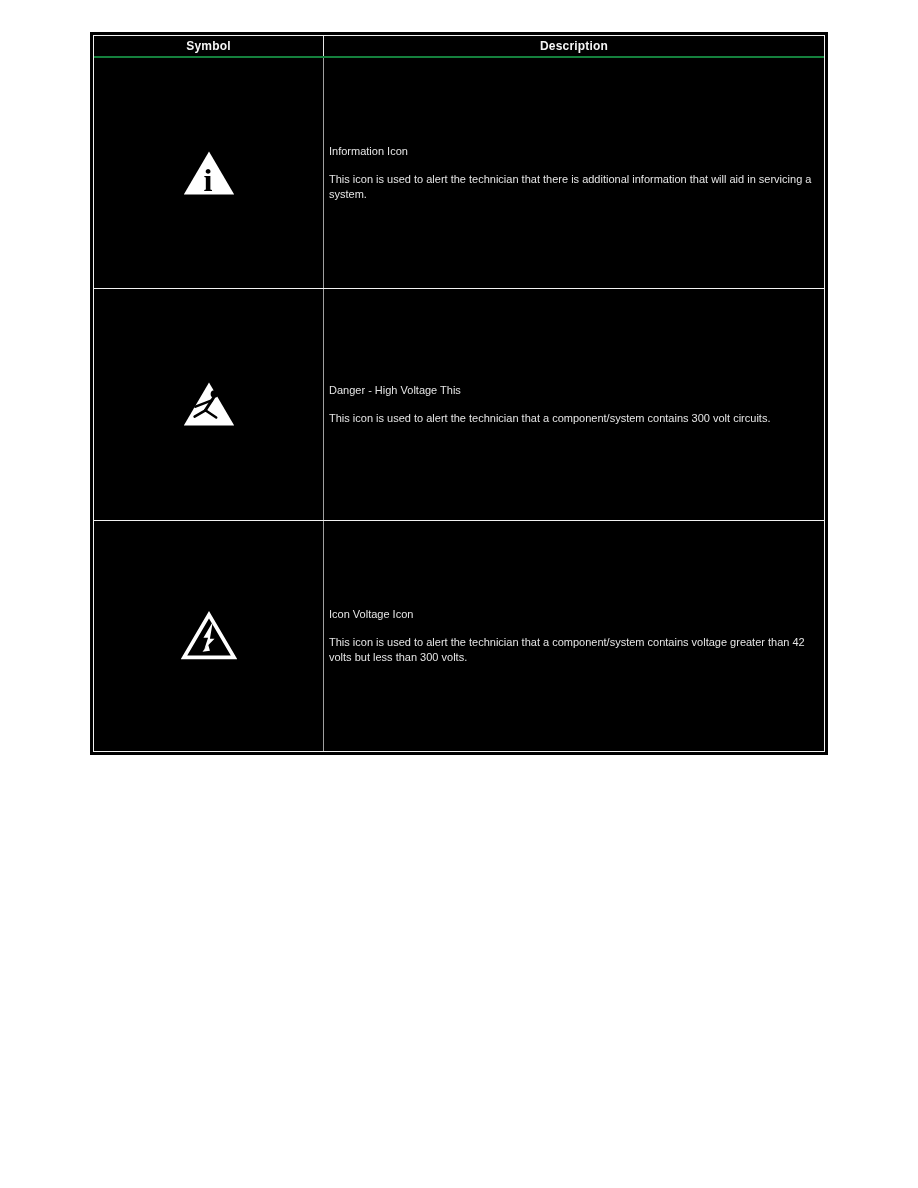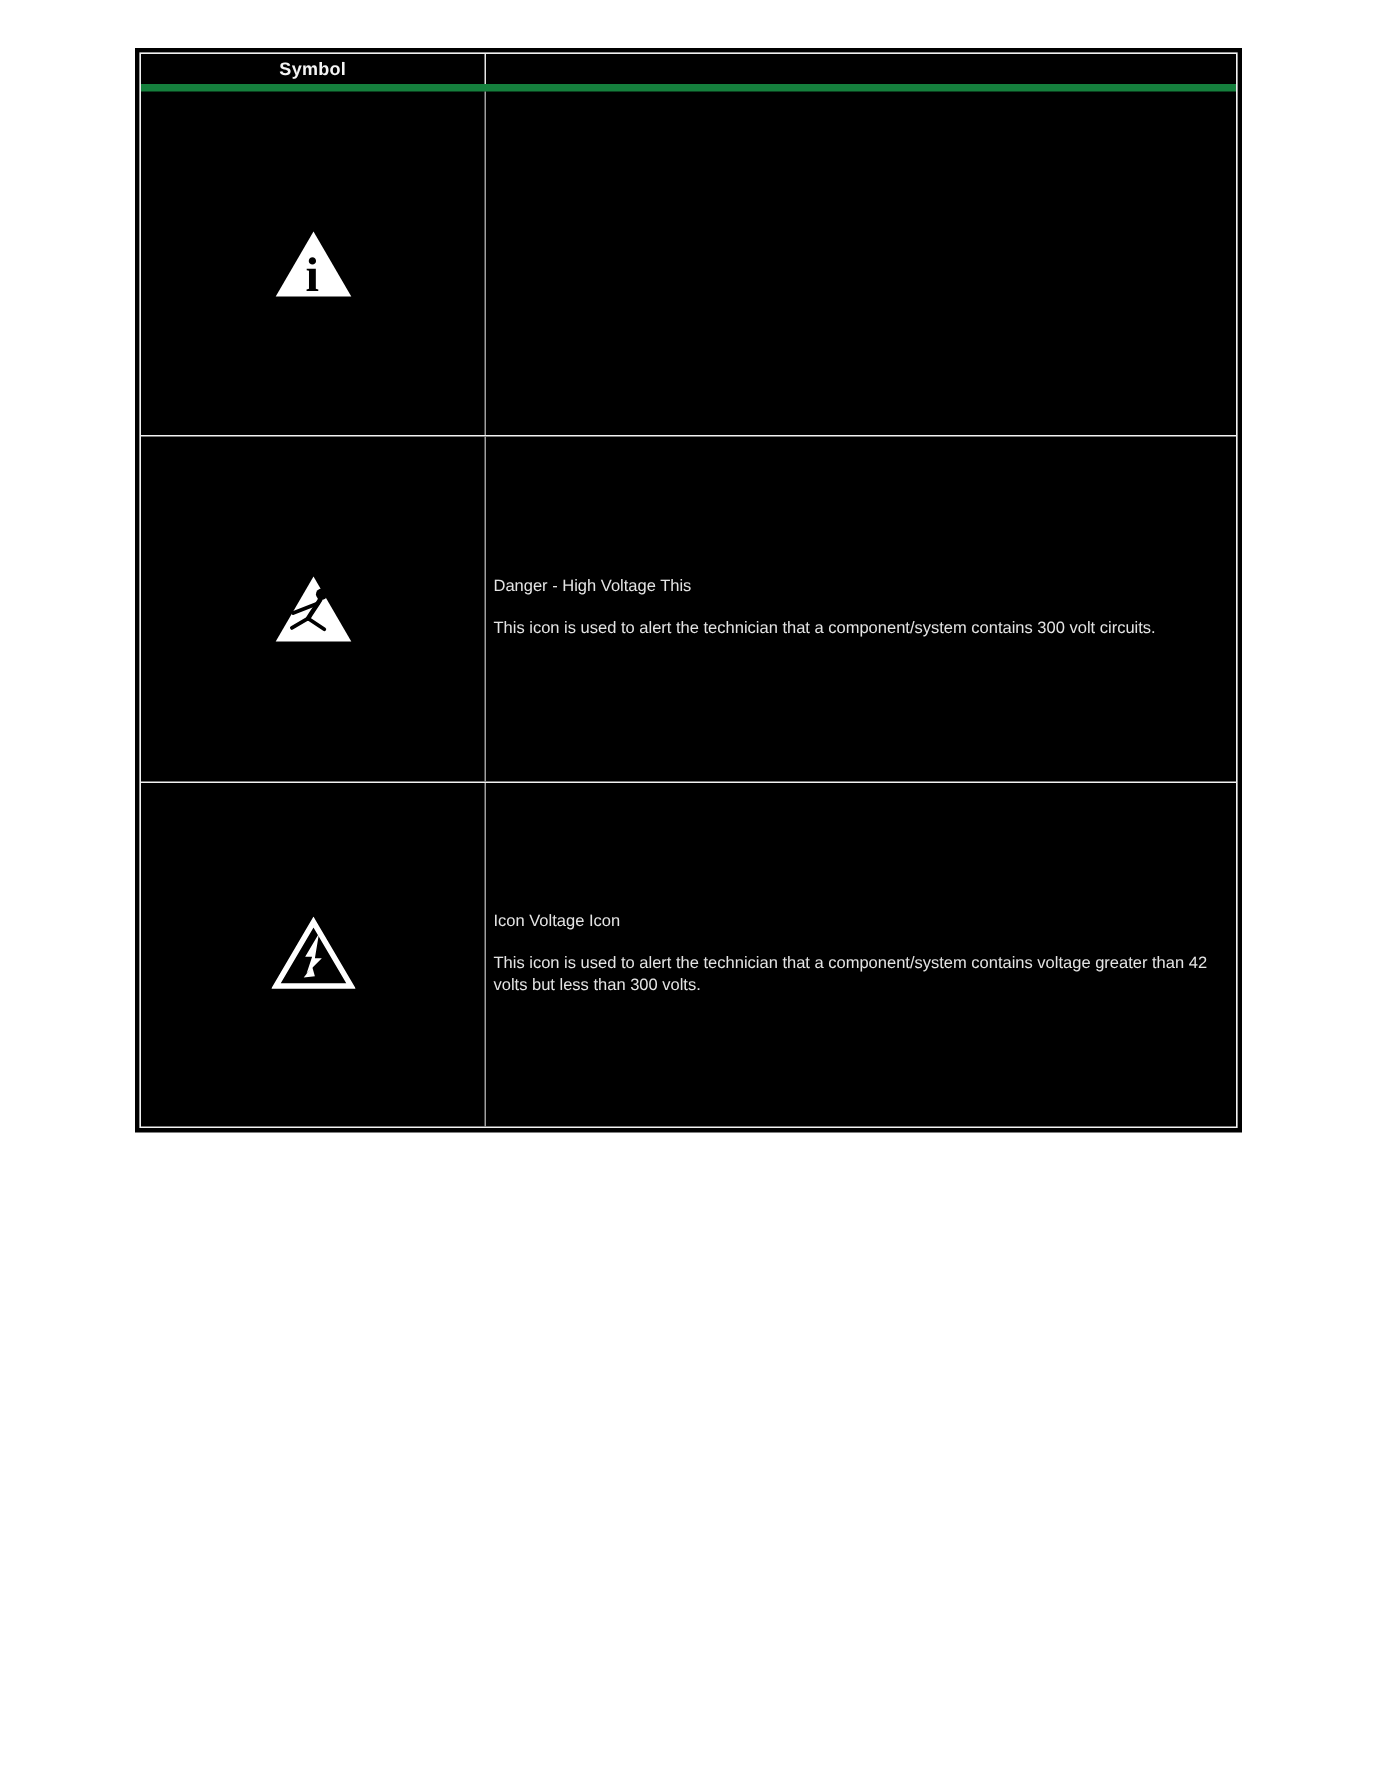--- a/index.html
+++ b/index.html
@@ -23,21 +23,21 @@
     width: 100%; height: 100%;
     border: 1px solid #f2f2f2;
     background: #000000;
     display: flex;
     flex-direction: column;
   }
   .header-row {
     display: flex;
     height: 20px;
     flex: 0 0 20px;
-    border-bottom: 5px solid #15803d;
+    border-bottom: 2px solid #15803d;
   }
   .header-cell {
     display: flex;
     align-items: center;
     justify-content: center;
     color: #f5f5f5;
     font-size: 12px;
     font-weight: bold;
     letter-spacing: 0.2px;
   }
@@ -73,30 +73,35 @@
   .warn-svg { display: block; }
 </style>
 </head>
 <body>
 
 <div class="doc-table">
   <div class="table-inner">
 
     <div class="header-row">
       <div class="header-cell symbol-col">Symbol</div>
+      <div class="header-cell desc-col">Description</div>
     </div>
 
     <div class="body-row">
       <div class="symbol-cell">
         <span>
           <svg class="warn-svg" width="54" height="48" viewBox="0 0 60 52">
             <polygon points="30,2 58,50 2,50" fill="#ffffff"></polygon>
             <text x="29" y="46" text-anchor="middle" fill="#000000" font-family="Liberation Serif, serif" font-weight="bold" font-size="36">i</text>
           </svg>
         </span>
+      </div>
+      <div class="desc-cell">
+        <p class="desc-title">Information Icon</p>
+        <p class="desc-body">This icon is used to alert the technician that there is additional information that will aid in servicing a system.</p>
       </div>
     </div>
 
     <div class="body-row">
       <div class="symbol-cell">
         <span>
           <svg class="warn-svg" width="54" height="48" viewBox="0 0 60 52">
             <polygon points="30,2 58,50 2,50" fill="#ffffff"></polygon>
             <circle cx="36" cy="15" r="4.2" fill="#000000"></circle>
             <path d="M35 19 C32 24 29 28 26 33" stroke="#000000" stroke-width="3.4" fill="none" stroke-linecap="round"></path>

